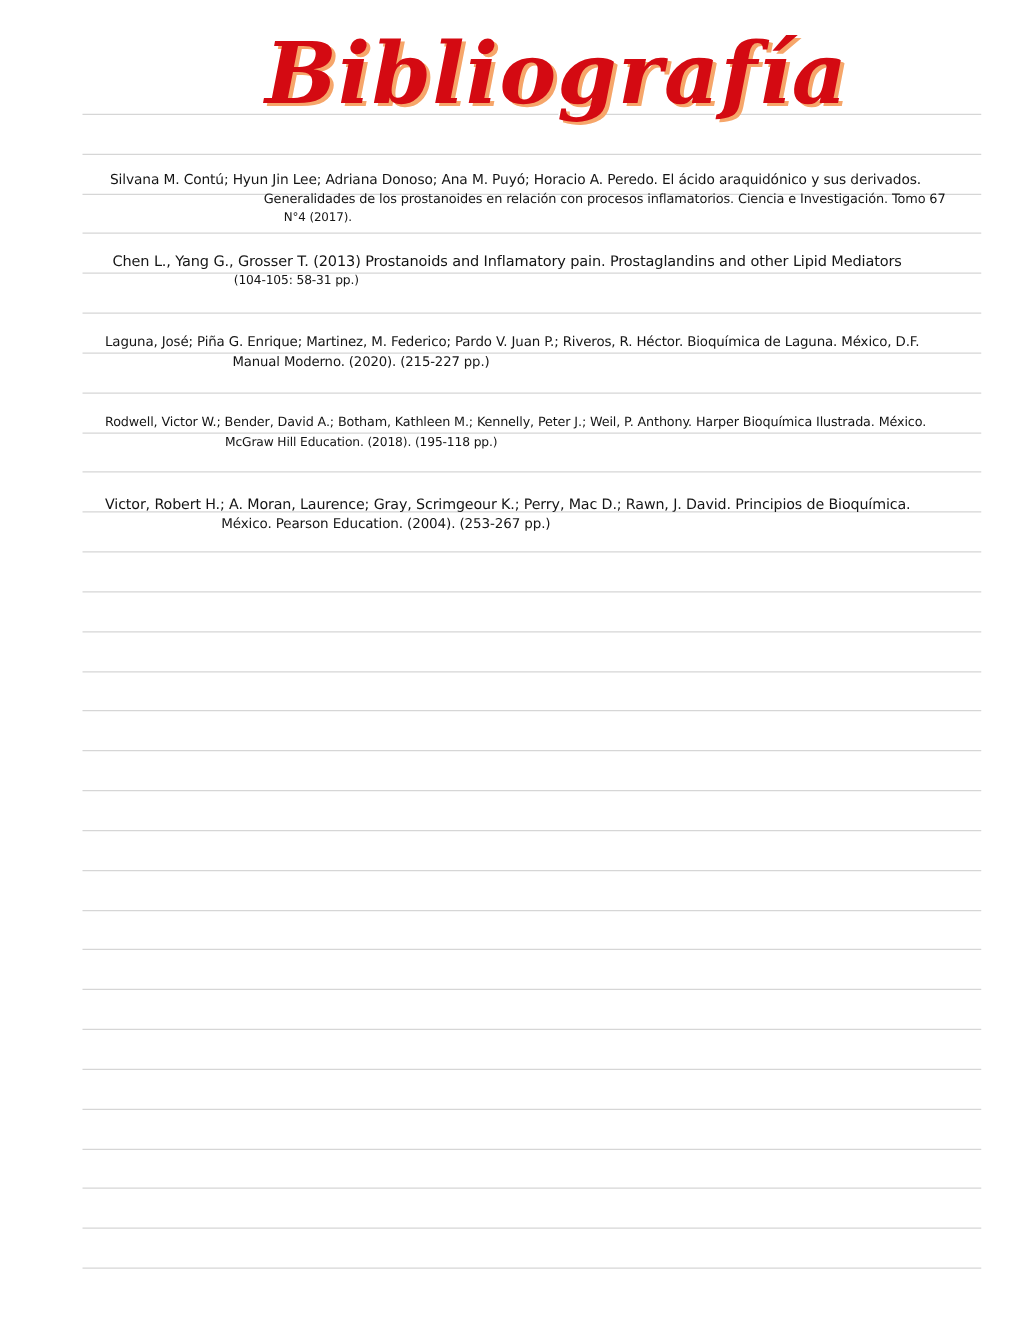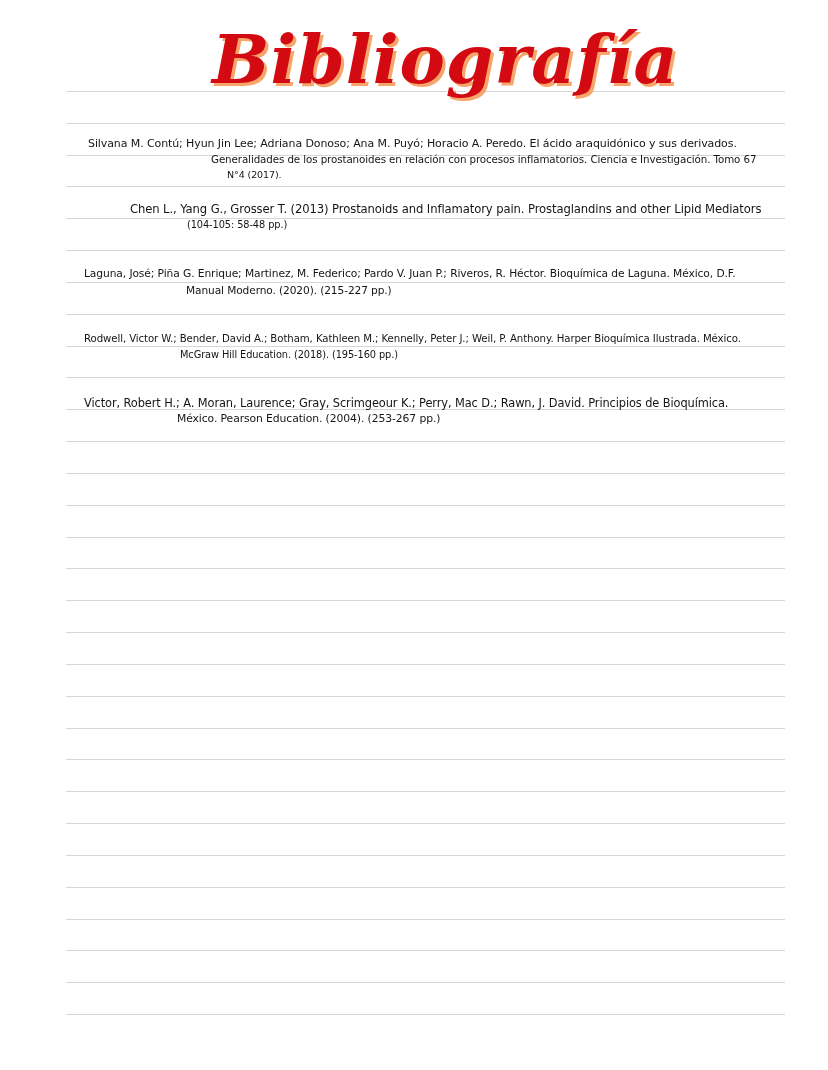--- a/index.html
+++ b/index.html
@@ -60,31 +60,31 @@
 
   <div class="title">Bibliografía</div>
 
   <div class="entry">
     <div class="line" style="left:76px; top:137px; font-size:11px;">Silvana M. Contú; Hyun Jin Lee; Adriana Donoso; Ana M. Puyó; Horacio A. Peredo. El ácido araquidónico y sus derivados.</div>
     <div class="line" style="left:175px; top:153px; font-size:10.3px;margin-left:24px;">Generalidades de los prostanoides en relación con procesos inflamatorios. Ciencia e Investigación. Tomo 67</div>
     <div class="line small" style="left:175px; top:169px; font-size:9.5px;margin-left:40px;">N°4 (2017).</div>
   </div>
 
   <div class="entry">
-    <div class="line" style="left:78px; top:202px; font-size:11.6px;margin-left:40px;">Chen L., Yang G., Grosser T. (2013) Prostanoids and Inflamatory pain. Prostaglandins and other Lipid Mediators</div>
-    <div class="line small" style="left:175px; top:219px;">(104-105: 58-48 pp.)</div>
+    <div class="line" style="left:78px; top:202px; font-size:11.6px;">Chen L., Yang G., Grosser T. (2013) Prostanoids and Inflamatory pain. Prostaglandins and other Lipid Mediators</div>
+    <div class="line small" style="left:175px; top:219px;">(104-105: 58-31 pp.)</div>
   </div>
 
   <div class="entry">
     <div class="line" style="left:72px; top:267px; font-size:10.7px;">Laguna, José; Piña G. Enrique; Martinez, M. Federico; Pardo V. Juan P.; Riveros, R. Héctor. Bioquímica de Laguna. México, D.F.</div>
     <div class="line" style="left:174px; top:284px; font-size:10.6px;">Manual Moderno. (2020). (215-227 pp.)</div>
   </div>
 
   <div class="entry">
     <div class="line" style="left:72px; top:333px; font-size:10.2px;">Rodwell, Victor W.; Bender, David A.; Botham, Kathleen M.; Kennelly, Peter J.; Weil, P. Anthony. Harper Bioquímica Ilustrada. México.</div>
-    <div class="line" style="left:168px; top:349px; font-size:9.8px;">McGraw Hill Education. (2018). (195-160 pp.)</div>
+    <div class="line" style="left:168px; top:349px; font-size:9.8px;">McGraw Hill Education. (2018). (195-118 pp.)</div>
   </div>
 
   <div class="entry">
     <div class="line" style="left:72px; top:396px; font-size:11.4px;">Victor, Robert H.; A. Moran, Laurence; Gray, Scrimgeour K.; Perry, Mac D.; Rawn, J. David. Principios de Bioquímica.</div>
     <div class="line" style="left:165px; top:412px; font-size:10.8px;">México. Pearson Education. (2004). (253-267 pp.)</div>
   </div>
 </div>
 
 </body></html>

